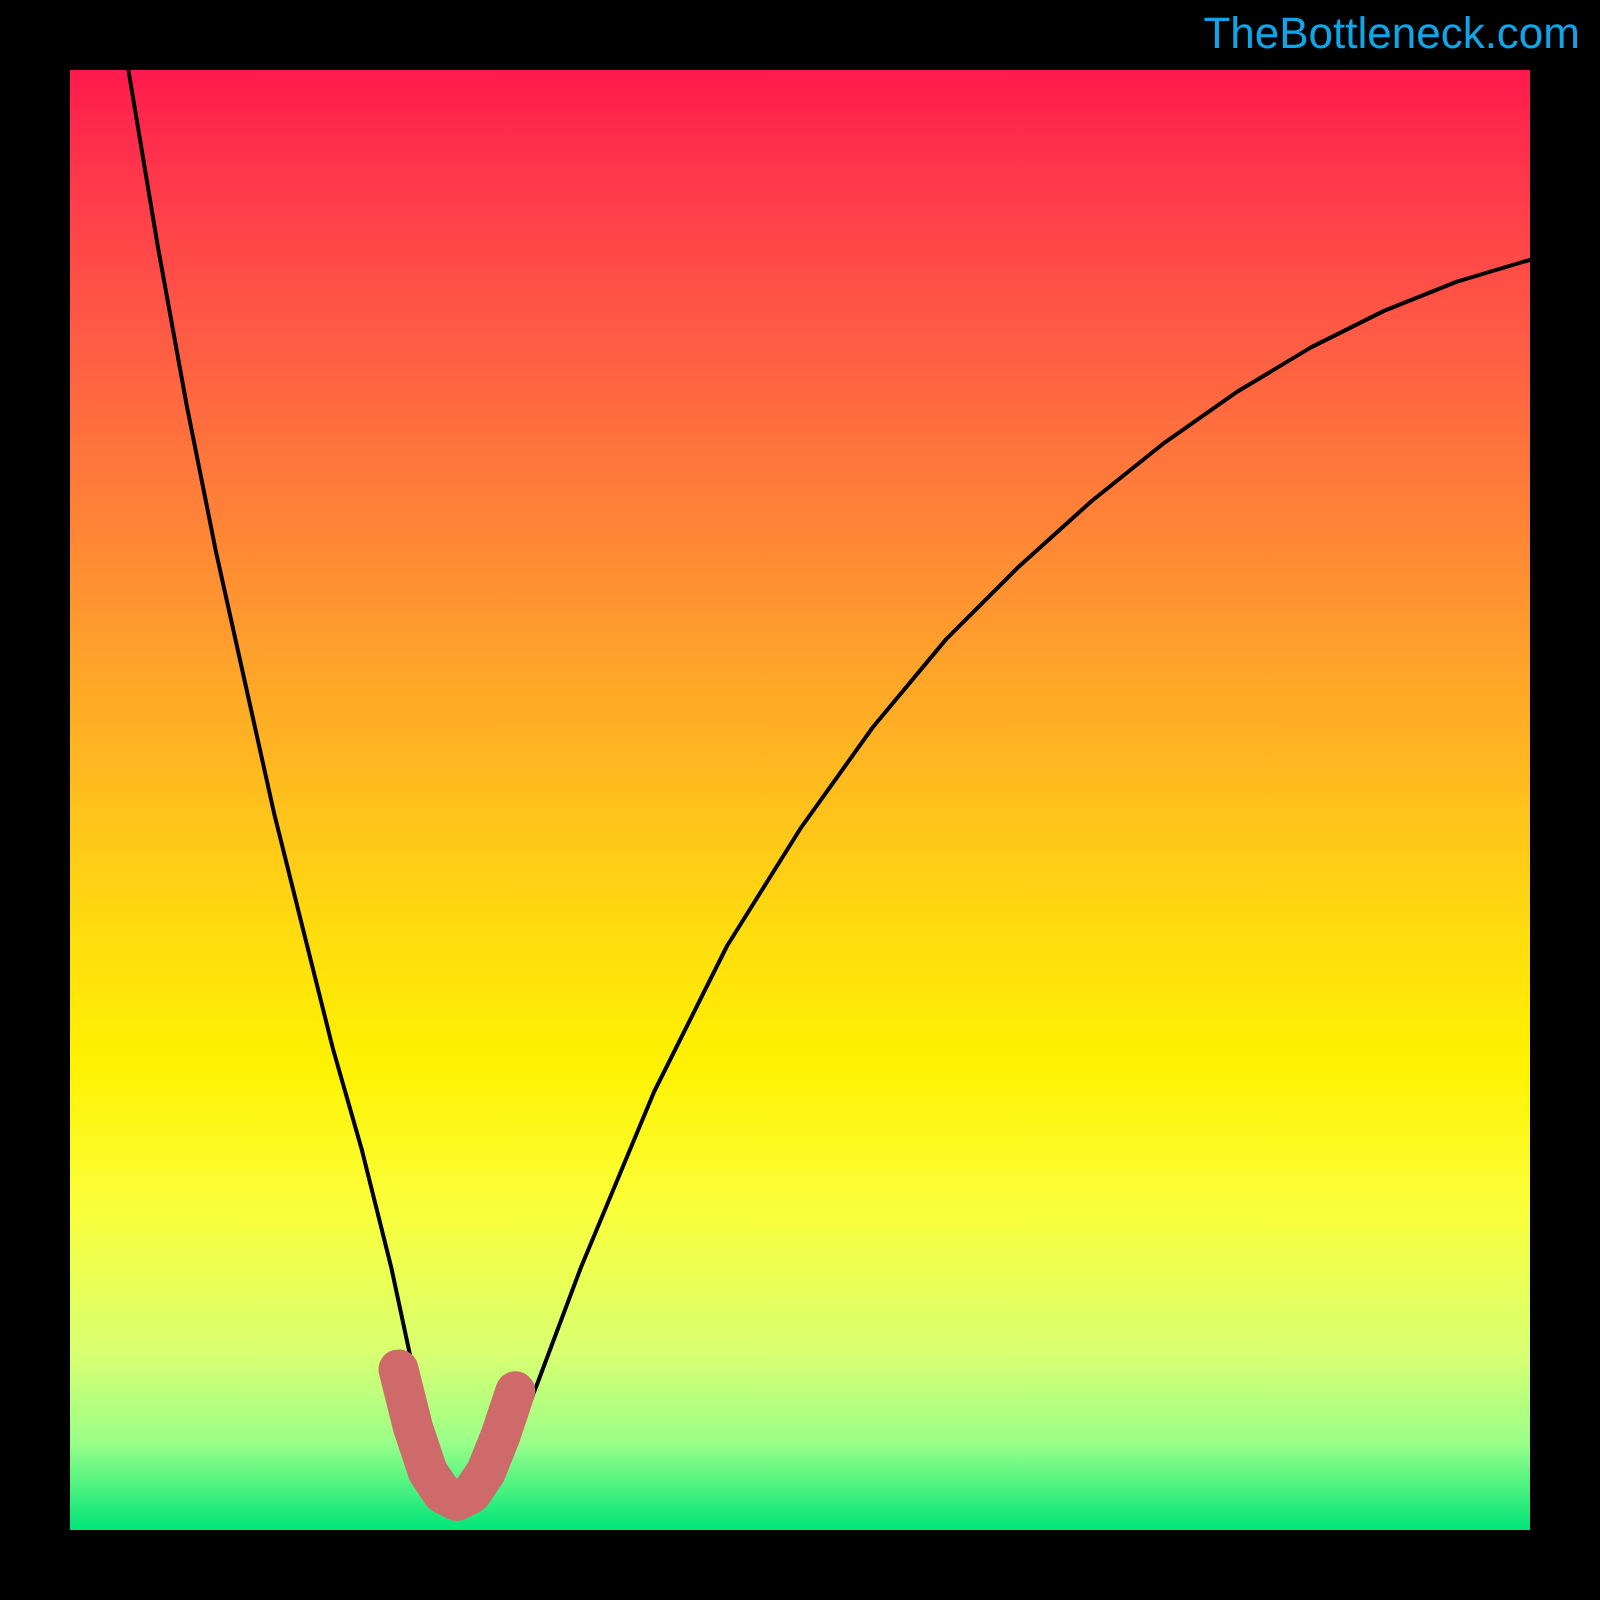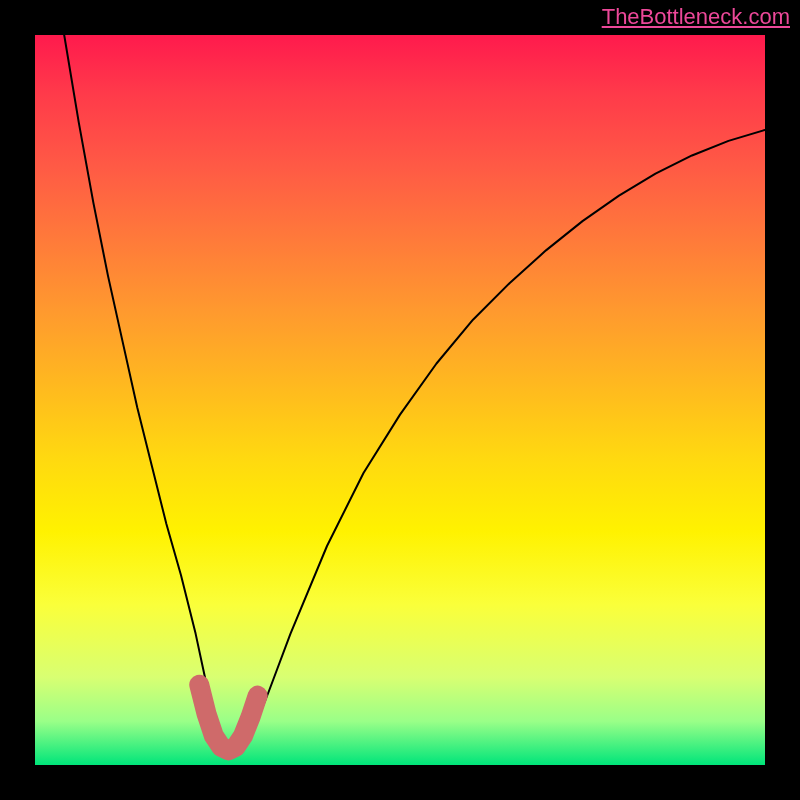--- a/index.html
+++ b/index.html
@@ -8,24 +8,23 @@
     width: 800px;
     height: 800px;
     background: #000;
     position: relative;
     font-family: Arial, sans-serif;
   }
   .watermark {
     position: absolute;
     top: 4px;
     right: 10px;
-    color: #ec4899;
+    color: #0ea5e9;
     font-size: 22px;
     z-index: 10;
-    text-decoration: underline;
   }
   .plot-area {
     position: absolute;
     left: 35px;
     top: 35px;
     width: 730px;
     height: 730px;
     overflow: hidden;
   }
   .gradient-bg {

